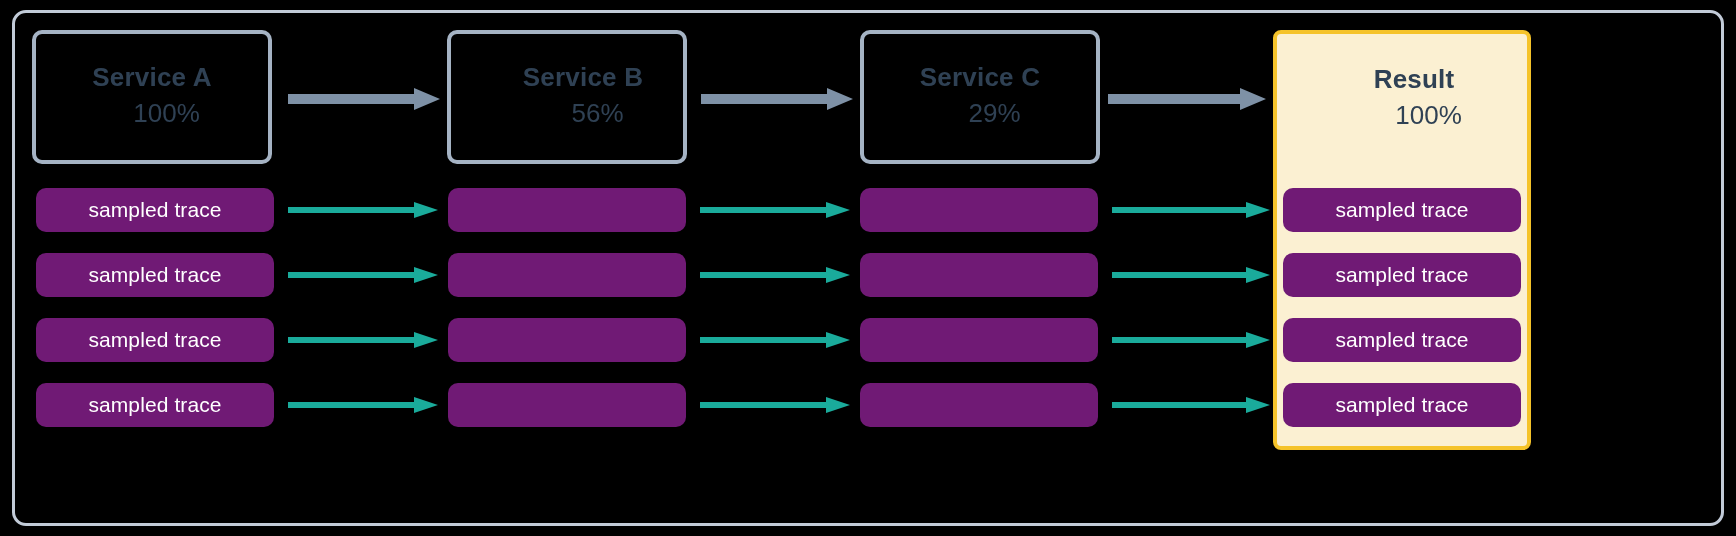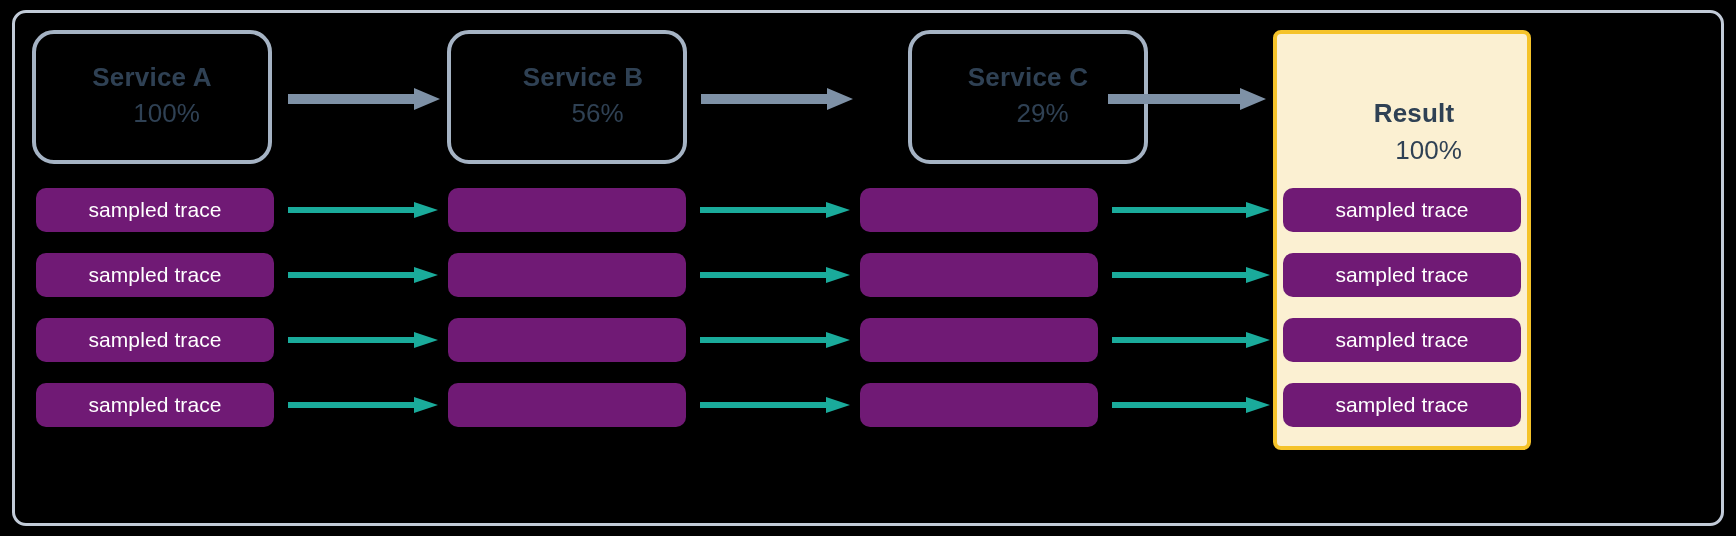--- a/index.html
+++ b/index.html
@@ -43,21 +43,21 @@
     border-radius: 8px;
   }
 
   
   .svc-box {
     position: absolute;
     top: 30px;
     width: 240px;
     height: 134px;
     border: 4px solid #a5b3c4;
-    border-radius: 22px;
+    border-radius: 10px;
     display: flex;
     flex-direction: column;
     align-items: center;
     justify-content: center;
     background: transparent;
   }
 
   .svc-title {
     font-size: 26px;
     font-weight: bold;
@@ -77,21 +77,21 @@
   
   .result-head {
     position: absolute;
     left: 1273px;
     top: 30px;
     width: 258px;
     height: 138px;
     display: flex;
     flex-direction: column;
     align-items: center;
-    justify-content: flex-end;
+    justify-content: center;
     background: transparent;
     border: none;
     padding-left: 24px;
   }
 
   
   .trace-bar {
     position: absolute;
     height: 44px;
     background: #701a75;
@@ -131,21 +131,21 @@
   <div class="svc-box" style="left:32px;">
     <div class="svc-title">Service A</div>
     <div class="svc-pct">100%</div>
   </div>
 
   <div class="svc-box" style="left:447px;padding-left:32px;">
     <div class="svc-title">Service B</div>
     <div class="svc-pct">56%</div>
   </div>
 
-  <div class="svc-box" style="left:908px;">
+  <div class="svc-box" style="left:860px;">
     <div class="svc-title">Service C</div>
     <div class="svc-pct">29%</div>
   </div>
 
   <div class="result-head">
     <div class="svc-title">Result</div>
     <div class="svc-pct">100%</div>
   </div>
 
   <div class="arrow arrow-gray" style="left:288px; top:88px; width:152px;">

